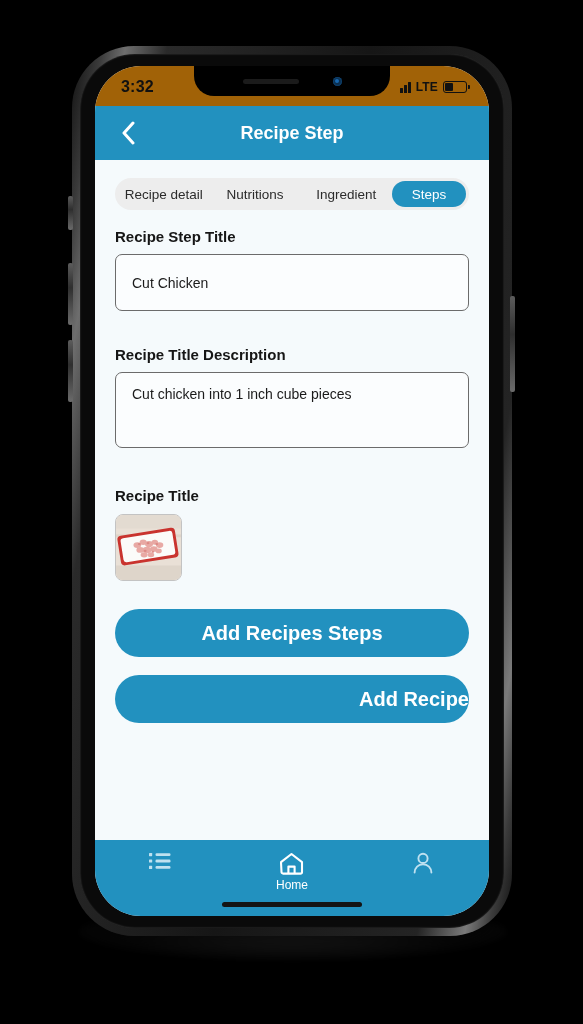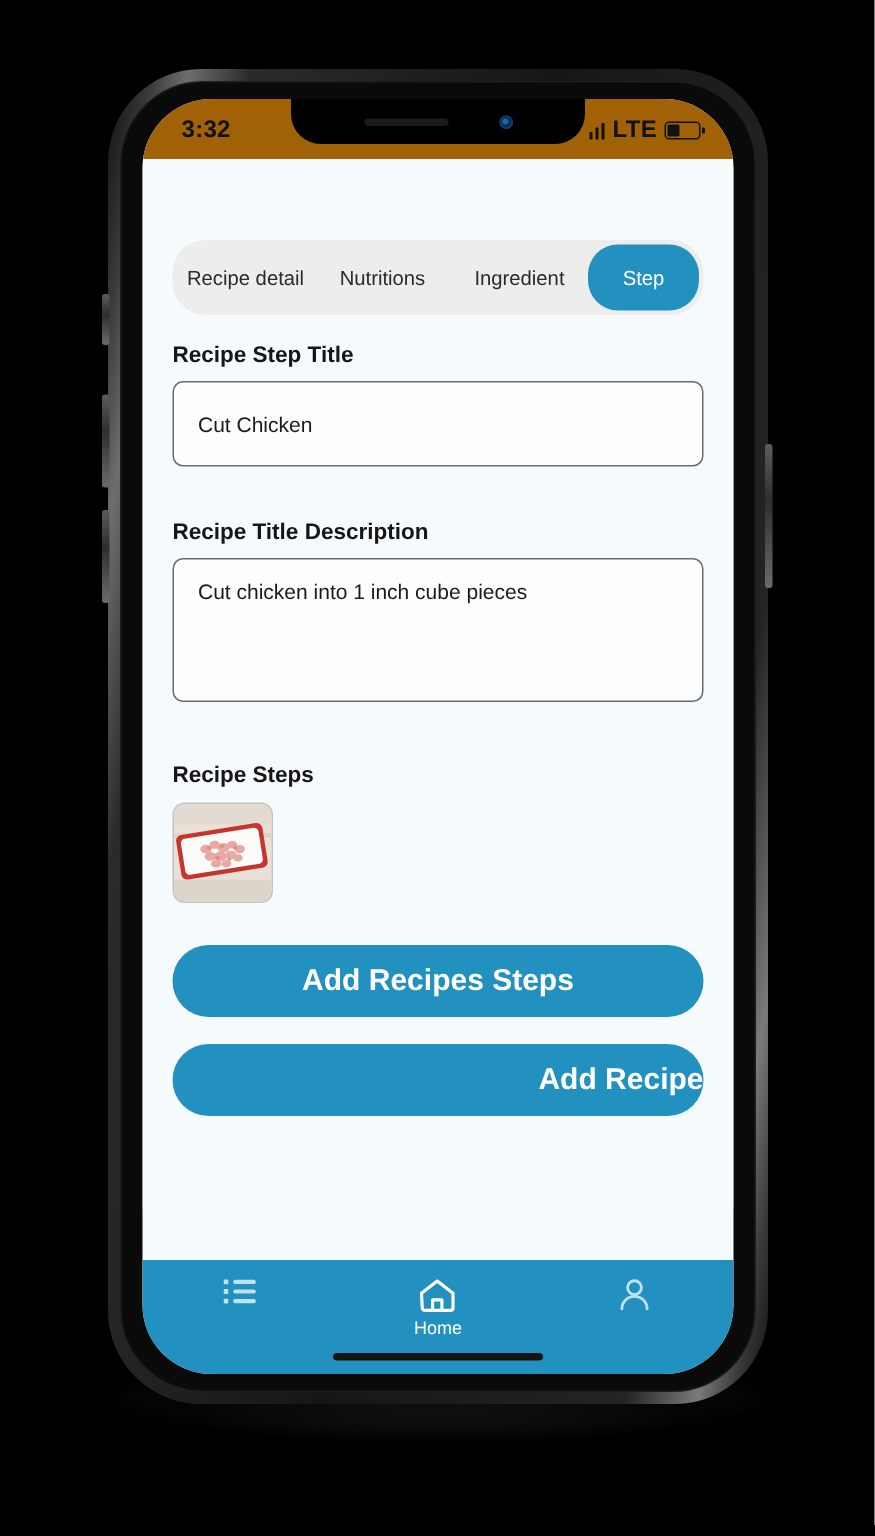--- a/index.html
+++ b/index.html
@@ -96,21 +96,21 @@
   .signal {
     display: flex;
     align-items: flex-end;
     gap: 1.5px;
     height: 11px;
   }
   .signal i { width: 2.5px; background: #111; display: block; border-radius: 0.5px; }
   .signal i:nth-child(1) { height: 5px; }
   .signal i:nth-child(2) { height: 8px; }
   .signal i:nth-child(3) { height: 11px; }
-  .lte { font-size: 16px; font-weight: bold; color: #111; letter-spacing: 0.2px; }
+  .lte { font-size: 12px; font-weight: bold; color: #111; letter-spacing: 0.2px; }
   .battery {
     width: 24px; height: 12px;
     border: 1.6px solid #111;
     border-radius: 3px;
     position: relative;
     padding: 1.4px;
   }
   .battery::after {
     content: "";
     position: absolute;
@@ -172,24 +172,23 @@
     padding: 18px 20px 0 20px;
     overflow: hidden;
   }
 
   
   .tabbar {
     display: flex;
     align-items: flex-start;
     background: #EDEDED;
     border-radius: 22px;
-    height: 50px;
+    height: 32px;
     padding: 3px;
     margin-bottom: 18px;
-    margin-top: 36px;
   }
   .tab {
     flex: 1;
     height: 100%;
     display: flex;
     align-items: center;
     justify-content: center;
     font-size: 13.5px;
     color: #2b2b2b;
     border-radius: 20px;
@@ -217,21 +216,21 @@
     background: #FBFDFE;
     font-size: 14px;
     font-family: "Liberation Sans", sans-serif;
     color: #1a1a1a;
     padding: 0 16px;
     outline: none;
     margin-bottom: 18px;
   }
   .text-area {
     width: 100%;
-    height: 96px;
+    height: 76px;
     border: 1px solid #6b6b6b;
     border-radius: 7px;
     background: #FBFDFE;
     font-size: 14px;
     font-family: "Liberation Sans", sans-serif;
     color: #1a1a1a;
     padding: 12px 16px;
     outline: none;
     resize: none;
     margin-bottom: 18px;
@@ -328,37 +327,45 @@
           <i></i>
           <i></i>
         </div>
       <div class="lte">LTE</div>
       <div class="battery">
         <div class="battery-fill" style="width:42%"></div>
       </div>
     </div>
   </div>
 
+  <div class="appbar">
+    <div class="back-btn">
+      <svg width="15" height="24" viewBox="0 0 15 24">
+        <path d="M12 2 L3 12 L12 22" fill="none" stroke="#ffffff" stroke-width="3" stroke-linecap="round" stroke-linejoin="round"></path>
+      </svg>
+    </div>
+    <div class="appbar-title">Recipe Step</div>
+  </div>
 
   <div class="content">
 
     <div class="tabbar">
       <div class="tab">Recipe detail</div>
       <div class="tab">Nutritions</div>
       <div class="tab">Ingredient</div>
-      <div class="tab active">Step</div>
+      <div class="tab active">Steps</div>
     </div>
 
     <div class="field-label">Recipe Step Title</div>
     <input class="text-input" type="text" value="Cut Chicken" style="">
 
     <div class="field-label">Recipe Title Description</div>
     <textarea class="text-area" style="">Cut chicken into 1 inch cube pieces</textarea>
 
-    <div class="field-label">Recipe Steps</div>
+    <div class="field-label">Recipe Title</div>
     <div class="thumb">
       <svg viewBox="0 0 67 67" preserveAspectRatio="none">
         <rect x="0" y="0" width="67" height="67" fill="#e9e0d6"></rect>
         <rect x="0" y="0" width="67" height="14" fill="#e3dbd1"></rect>
         <rect x="0" y="52" width="67" height="15" fill="#ded5ca"></rect>
         <rect x="0" y="20" width="67" height="3" fill="#d9cfc3" opacity="0.7"></rect>
         <g transform="rotate(-9 33 33)">
           <rect x="3" y="17" width="60" height="31" rx="4" fill="#c9332e"></rect>
           <rect x="6" y="20" width="54" height="25" rx="3" fill="#fbfbf9"></rect>
         </g>

